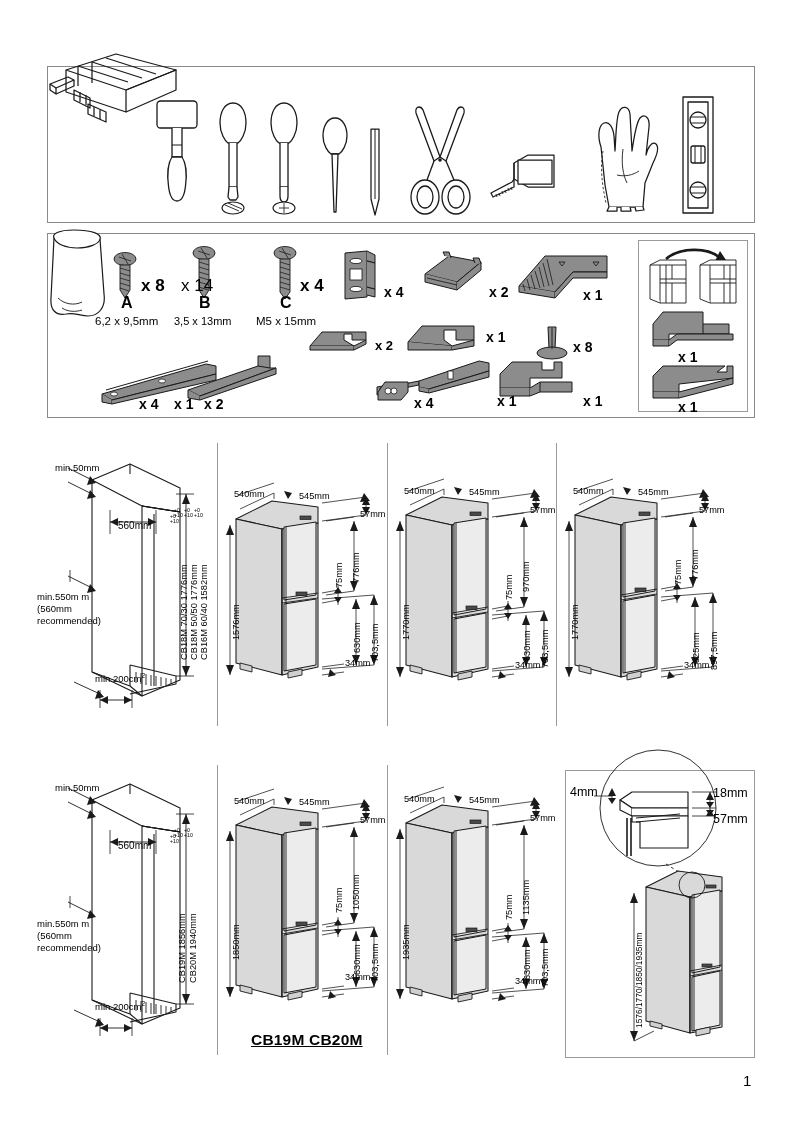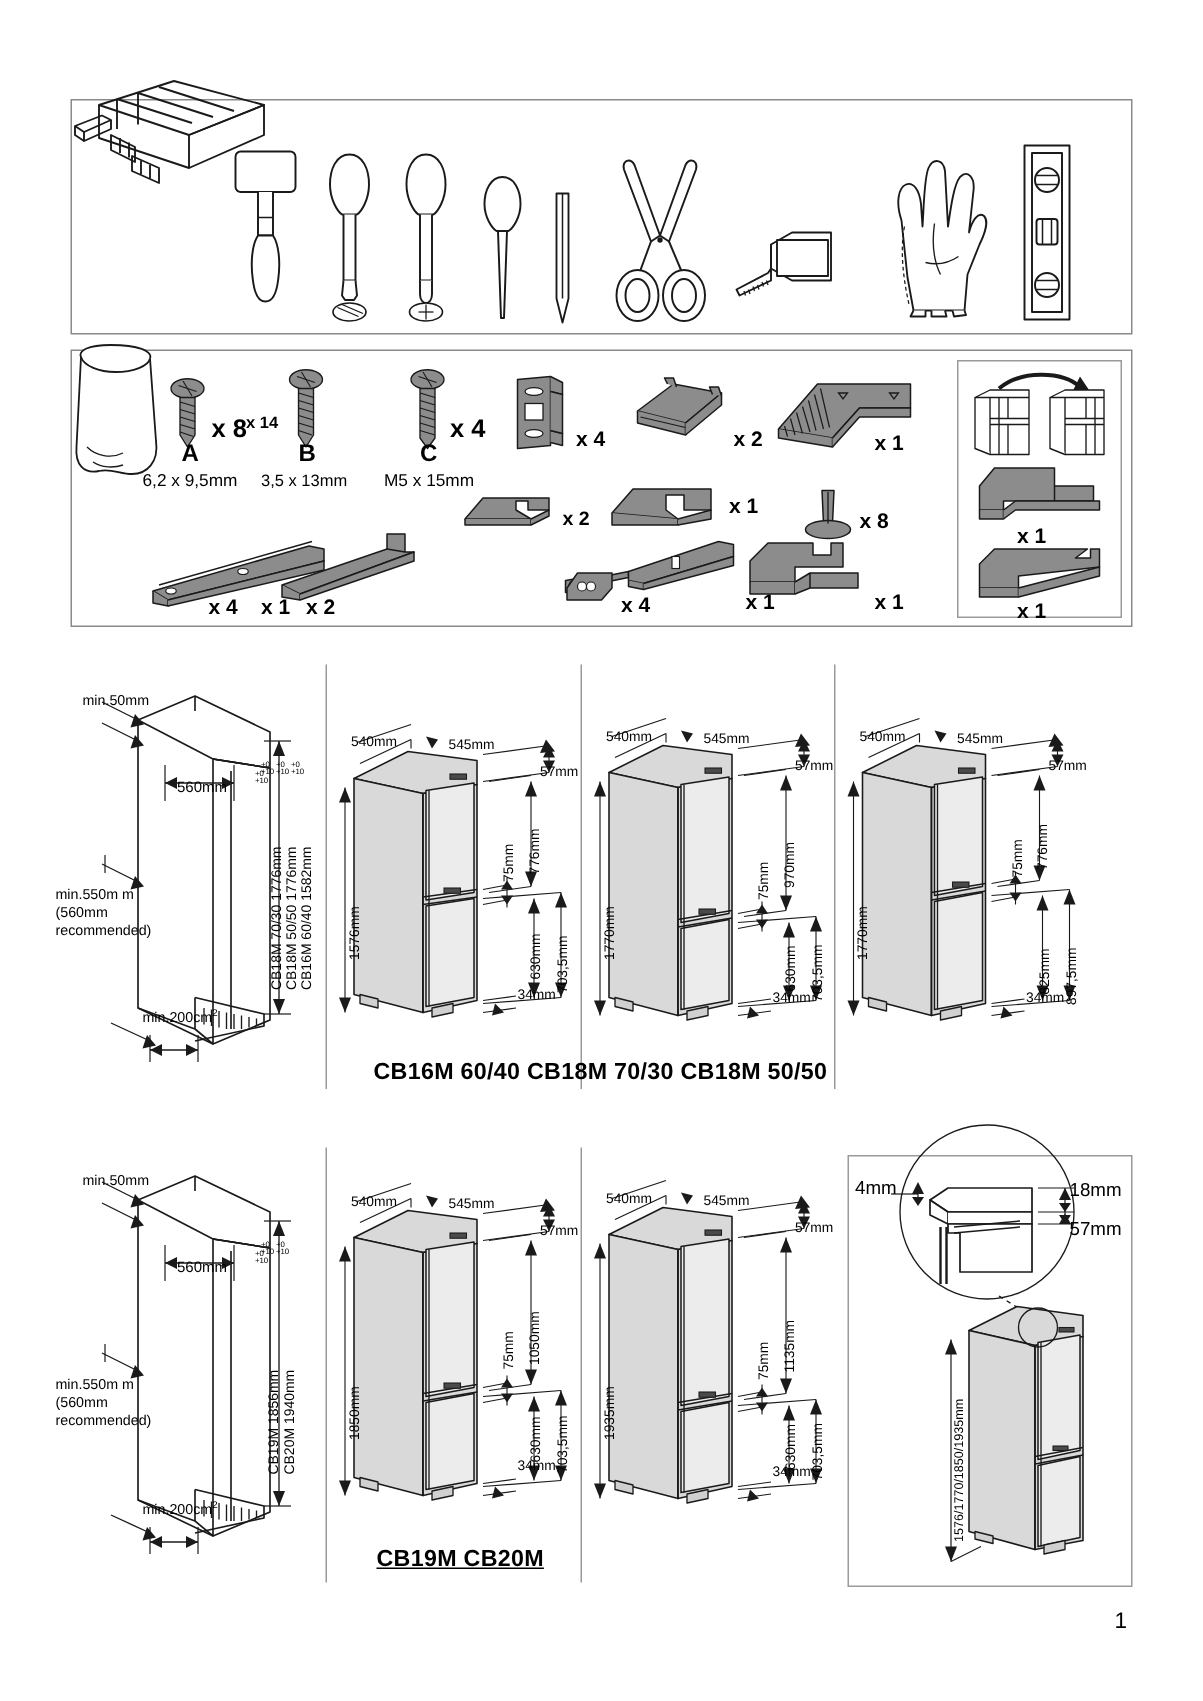--- a/index.html
+++ b/index.html
@@ -235,21 +235,21 @@
           <path d="M8 21 L18 24"></path>
           <path d="M8 26 L18 29"></path>
   <path d="M8 31 L18 34"></path>
           <path d="M8 36 L18 39"></path>
           <path d="M8 41 L17 44"></path>
   <path d="M7 5 L19 9"></path>
           <path d="M10 2 L16 12"></path>
  </g>
 </svg>
 </div>
-<div class="lbl" style="left:164px;top:277px;font-size:11px;font-weight:bold;">x 14</div>
+<div class="lbl" style="left:181px;top:277px;font-size:17px;font-weight:normal;">x 14</div>
 <div class="lbl" style="left:199px;top:295px;font-size:16px;font-weight:bold;">B</div>
 <div class="lbl" style="left:174px;top:316px;font-size:11px;">3,5 x 13mm</div>
 
 <div class="abs" style="left:272px;top:246px;">
 <svg width="26" height="56" viewBox="0 0 26 56">
  <g fill="#8c8c8c" stroke="#1a1a1a" stroke-width="0.9" stroke-linejoin="round">
   <ellipse cx="13" cy="7" rx="11" ry="6.5"></ellipse>
   <path d="M8 13 L8 46 L13 53 L18 46 L18 13 Z"></path>
  </g>
  <g fill="none" stroke="#1a1a1a" stroke-width="0.75">
@@ -807,21 +807,20 @@
 <div class="lbl dimtxt" style="left:573px;top:487px;">540mm</div>
 <div class="lbl dimtxt" style="left:638px;top:488px;">545mm</div>
 <div class="lbl dimtxt" style="left:699px;top:506px;">57mm</div>
 <div class="vlbl dimtxt" style="left:571px;top:640px;">1770mm</div>
 <div class="vlbl dimtxt" style="left:674px;top:585px;">75mm</div>
 <div class="vlbl dimtxt" style="left:691px;top:580px;">776mm</div>
 <div class="vlbl dimtxt" style="left:692px;top:663px;">825mm</div>
 <div class="vlbl dimtxt" style="left:710px;top:670px;">897,5mm</div>
 <div class="lbl dimtxt" style="left:684px;top:661px;">34mm</div>
 
-<div class="model" style="left:249px;top:706px;">CB16M 60/40 CB18M 70/30 CB18M 50/50</div>
 
 <div class="vdiv" style="left:217px;top:765px;height:290px;"></div>
 <div class="vdiv" style="left:387px;top:765px;height:290px;"></div>
 
 <div class="abs" style="left:36px;top:772px;">
 <svg width="180" height="258" viewBox="0 0 180 258">
  <g fill="none" stroke="#1a1a1a" stroke-width="1.1" stroke-linejoin="round">
   <path d="M56 28 L94 12 L144 36 L144 60 L106 54"></path>
   <path d="M56 28 L56 228 L106 252 L106 54 Z"></path>
   <path d="M106 54 L144 60"></path>

